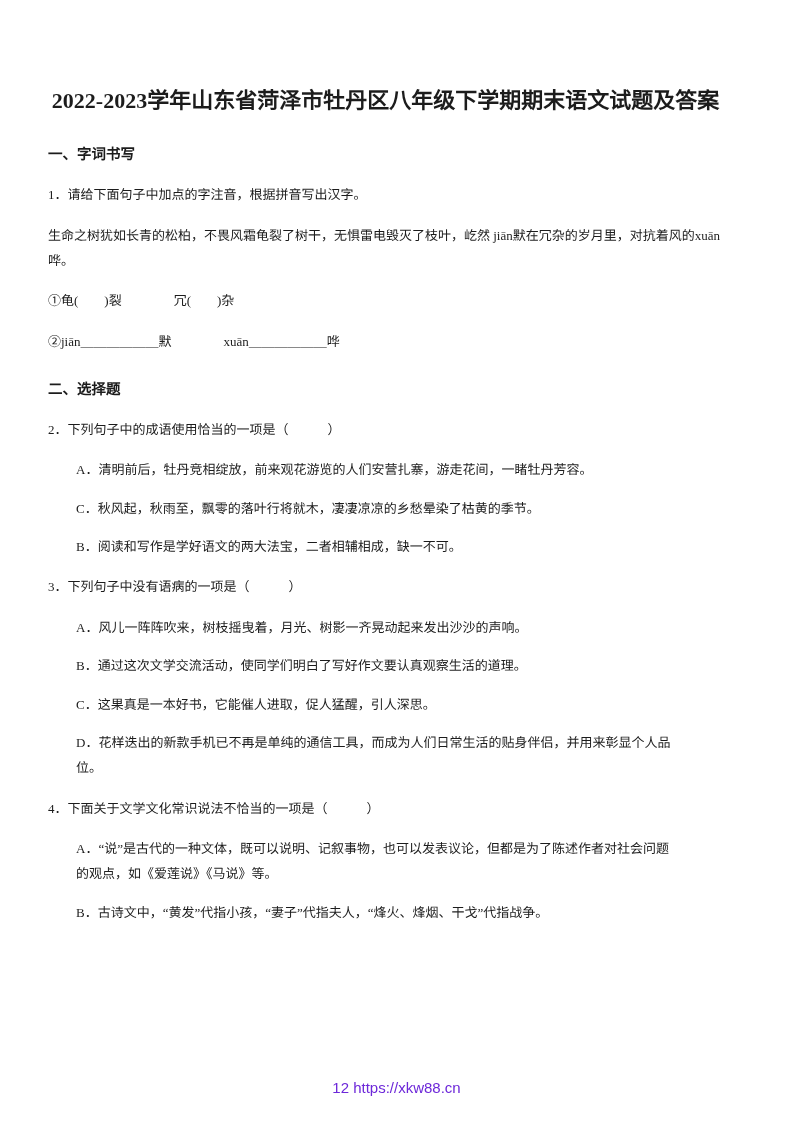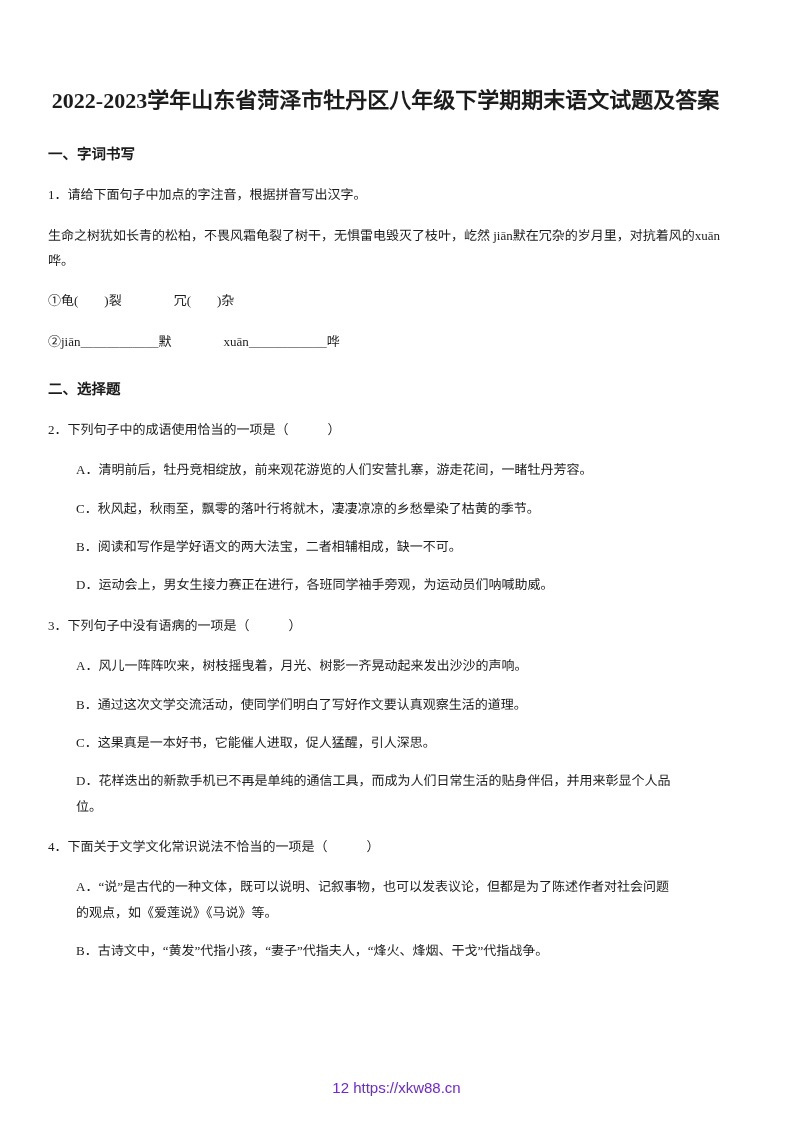--- a/index.html
+++ b/index.html
@@ -71,21 +71,20 @@
   <p class="para">①龟(　　)裂　　　　冗(　　)杂</p>
 
   <p class="para">②jiān＿＿＿＿＿＿默　　　　xuān＿＿＿＿＿＿哗</p>
 
   <p class="section-heading">二、选择题</p>
 
   <p class="para">2．下列句子中的成语使用恰当的一项是（　　　）</p>
   <p class="para option">A．清明前后，牡丹竞相绽放，前来观花游览的人们安营扎寨，游走花间，一睹牡丹芳容。</p>
   <p class="para option">C．秋风起，秋雨至，飘零的落叶行将就木，凄凄凉凉的乡愁晕染了枯黄的季节。</p>
   <p class="para option">B．阅读和写作是学好语文的两大法宝，二者相辅相成，缺一不可。</p>
-  <p class="para option">D．运动会上，男女生接力赛正在进行，各班同学袖手旁观，为运动员们呐喊助威。</p>
 
   <p class="para">3．下列句子中没有语病的一项是（　　　）</p>
   <p class="para option">A．风儿一阵阵吹来，树枝摇曳着，月光、树影一齐晃动起来发出沙沙的声响。</p>
   <p class="para option">B．通过这次文学交流活动，使同学们明白了写好作文要认真观察生活的道理。</p>
   <p class="para option">C．这果真是一本好书，它能催人进取，促人猛醒，引人深思。</p>
   <p class="para option">D．花样迭出的新款手机已不再是单纯的通信工具，而成为人们日常生活的贴身伴侣，并用来彰显个人品位。</p>
 
   <p class="para">4．下面关于文学文化常识说法不恰当的一项是（　　　）</p>
   <p class="para option">A．“说”是古代的一种文体，既可以说明、记叙事物，也可以发表议论，但都是为了陈述作者对社会问题的观点，如《爱莲说》《马说》等。</p>
   <p class="para option">B．古诗文中，“黄发”代指小孩，“妻子”代指夫人，“烽火、烽烟、干戈”代指战争。</p>

